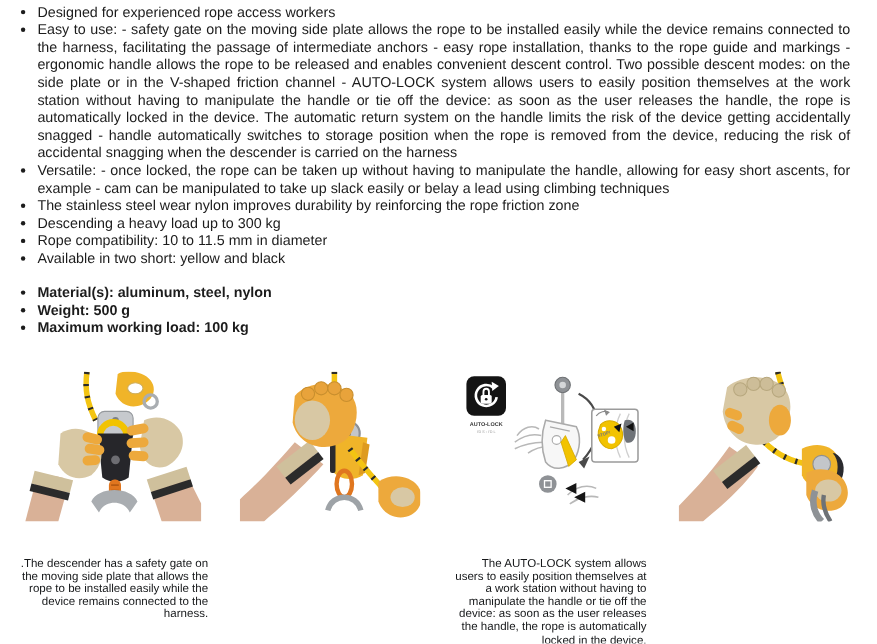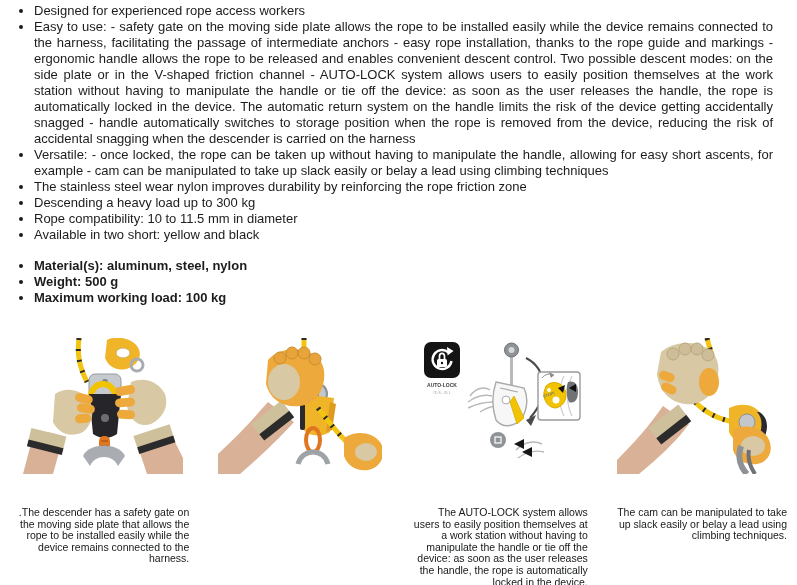--- a/index.html
+++ b/index.html
@@ -233,17 +233,16 @@
         <path d="M112,70 C124,64 138,66 144,76 C150,86 148,98 138,104 C128,108 116,104 112,94 Z" fill="#f0b429"></path>
         <circle cx="130" cy="84" r="8" fill="#c3c6ca" stroke="#8d9094"></circle>
         <path d="M142,74 C150,78 152,88 148,98 L140,102 C146,92 146,80 140,74 Z" fill="#2a2a2e"></path>
 
         <path d="M116,92 C126,86 140,88 148,96 C156,104 156,118 146,124 C134,130 120,124 116,112 Z" fill="#eda93c"></path>
         <ellipse cx="136" cy="108" rx="12" ry="10" fill="#d8c8a4"></ellipse>
 
         <path d="M124,108 C120,120 124,130 130,136" stroke="#8e9296" stroke-width="6" fill="none"></path>
         <path d="M132,112 C130,122 134,130 138,136" stroke="#6e7276" stroke-width="4" fill="none"></path>
       </svg>
-      <p class="caption">The cam can be manipulated to take up slack easily or belay a lead using climbing techniques.</p>
     </div>
 
   </div>
 </div>
 
 </body></html>

